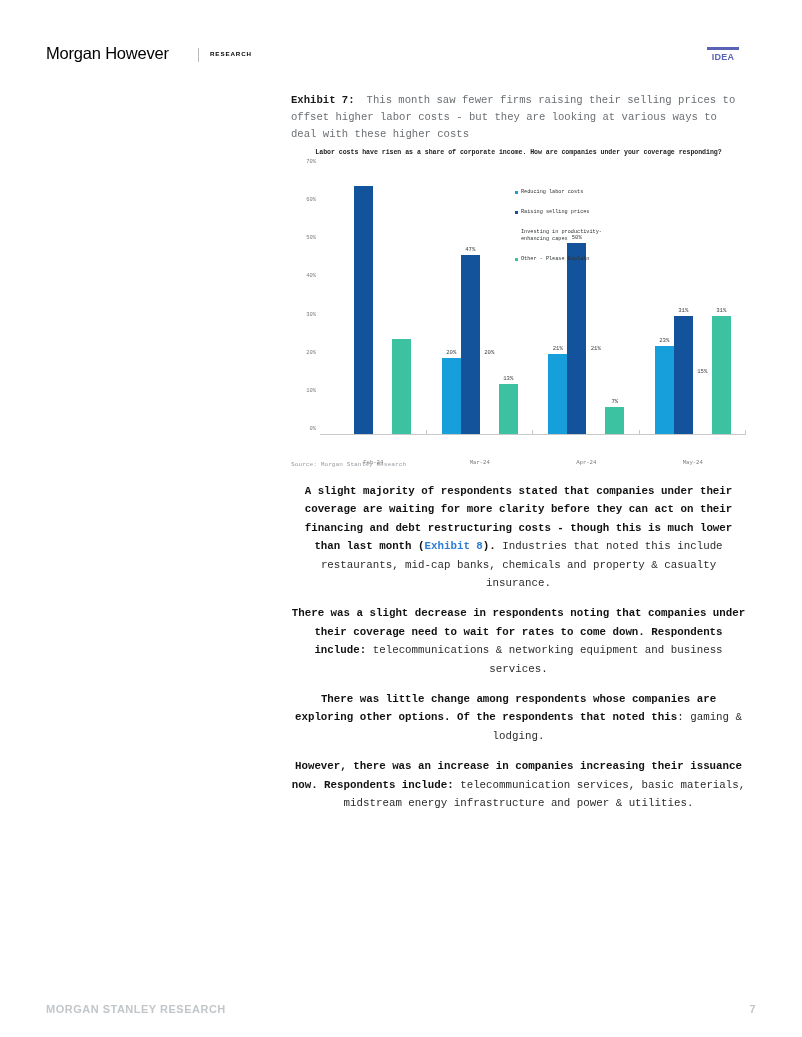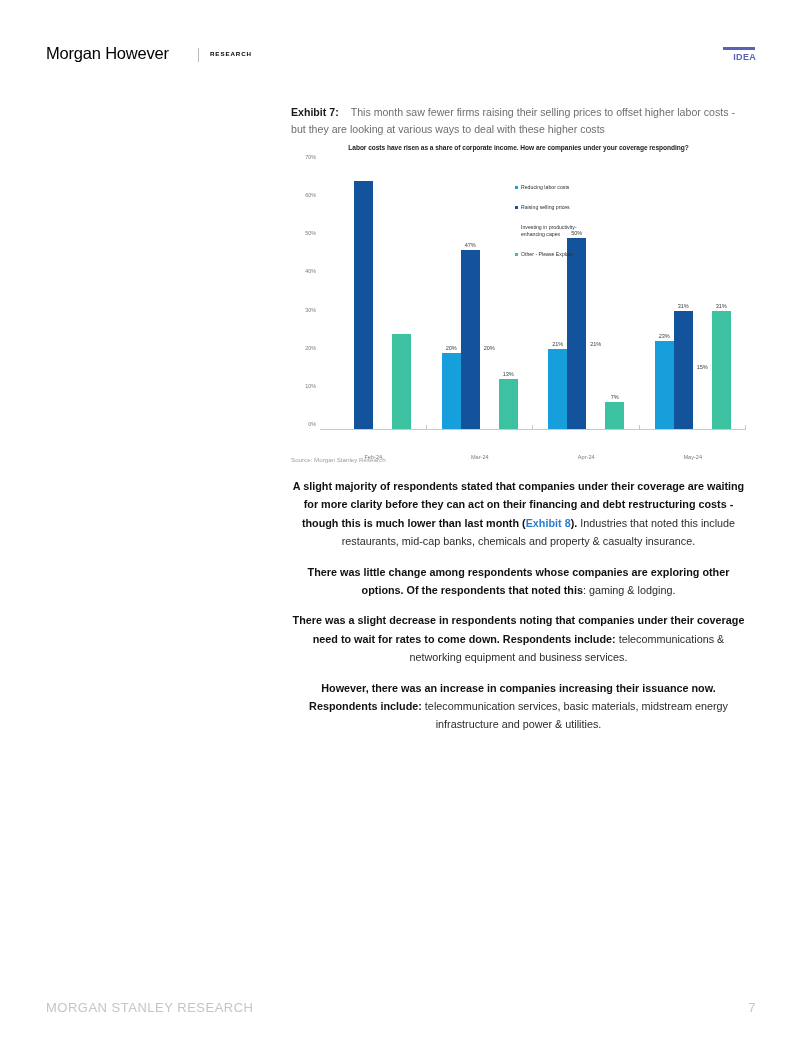--- a/index.html
+++ b/index.html
@@ -55,43 +55,44 @@
     position: absolute;
     left: 164px; top: 6px;
     font-size: 6.2px;
     font-weight: 700;
     letter-spacing: 0.9px;
     color: #000;
     white-space: nowrap;
   }
   .idea-logo {
     position: absolute;
-    right: 0; top: 3px;
-    text-align: right;
+    right: 16px; top: 3px;
+    text-align: center;
     width: 34px;
     margin-left: 42px;
   }
   .idea-bar {
     width: 32px; height: 2.6px;
     background: #5a62b5;
     margin: 0 0 2px 1px;
   }
   .idea-text {
     font-size: 9px;
     font-weight: 700;
     letter-spacing: 0.3px;
     color: #5a62b5;
     line-height: 10px;
   }
 
   
   .content {
     position: absolute;
-    left: 291px; top: 104px;
+    left: 291px; top: 92px;
     width: 455px;
+    font-family: Liberation Mono, monospace;
   }
 
   
   .exhibit-caption {
     font-size: 10.6px;
     line-height: 17px;
     color: #6b6f72;
     margin-bottom: 6px;
   }
   .exhibit-caption .exh-num {
@@ -235,23 +236,24 @@
   }
 
   
   .footer {
     position: absolute;
     left: 46px; bottom: 22px;
     width: 710px;
     display: flex;
     justify-content: space-between;
     align-items: flex-start;
-    font-size: 13px;
+    font-size: 11px;
     letter-spacing: 0.5px;
     color: #c2c6c9;
+    font-weight: bold;
   }
 </style>
 </head>
 <body>
 
 <div class="page">
 
   <div class="page-rule-left"></div>
 
   <div class="masthead">
@@ -382,24 +384,24 @@
       </div>
     </div>
 
     <div class="source">Source: Morgan Stanley Research</div>
 
     <div class="body-copy">
       <div class="para">
         <b>A slight majority of respondents stated that companies under their coverage are waiting for more clarity before they can act on their financing and debt restructuring costs - though this is much lower than last month (</b><span class="link">Exhibit 8</span><b>).</b><span> Industries that noted this include restaurants, mid-cap banks, chemicals and property &amp; casualty insurance.</span>
       </div>
       <div class="para">
-        <b>There was little change among respondents whose companies are exploring other options. Of the respondents that noted this</b><span>: gaming &amp; lodging.</span>
+        <b>There was a slight decrease in respondents noting that companies under their coverage need to wait for rates to come down. Respondents include:</b><span> telecommunications &amp; networking equipment and business services.</span>
       </div>
       <div class="para">
-        <b>There was a slight decrease in respondents noting that companies under their coverage need to wait for rates to come down. Respondents include:</b><span> telecommunications &amp; networking equipment and business services.</span>
+        <b>There was little change among respondents whose companies are exploring other options. Of the respondents that noted this</b><span>: gaming &amp; lodging.</span>
       </div>
       <div class="para">
         <b>However, there was an increase in companies increasing their issuance now. Respondents include:</b><span> telecommunication services, basic materials, midstream energy infrastructure and power &amp; utilities.</span>
       </div>
     </div>
 
   </div>
 
   <div class="footer">
     <span>MORGAN STANLEY RESEARCH</span>

